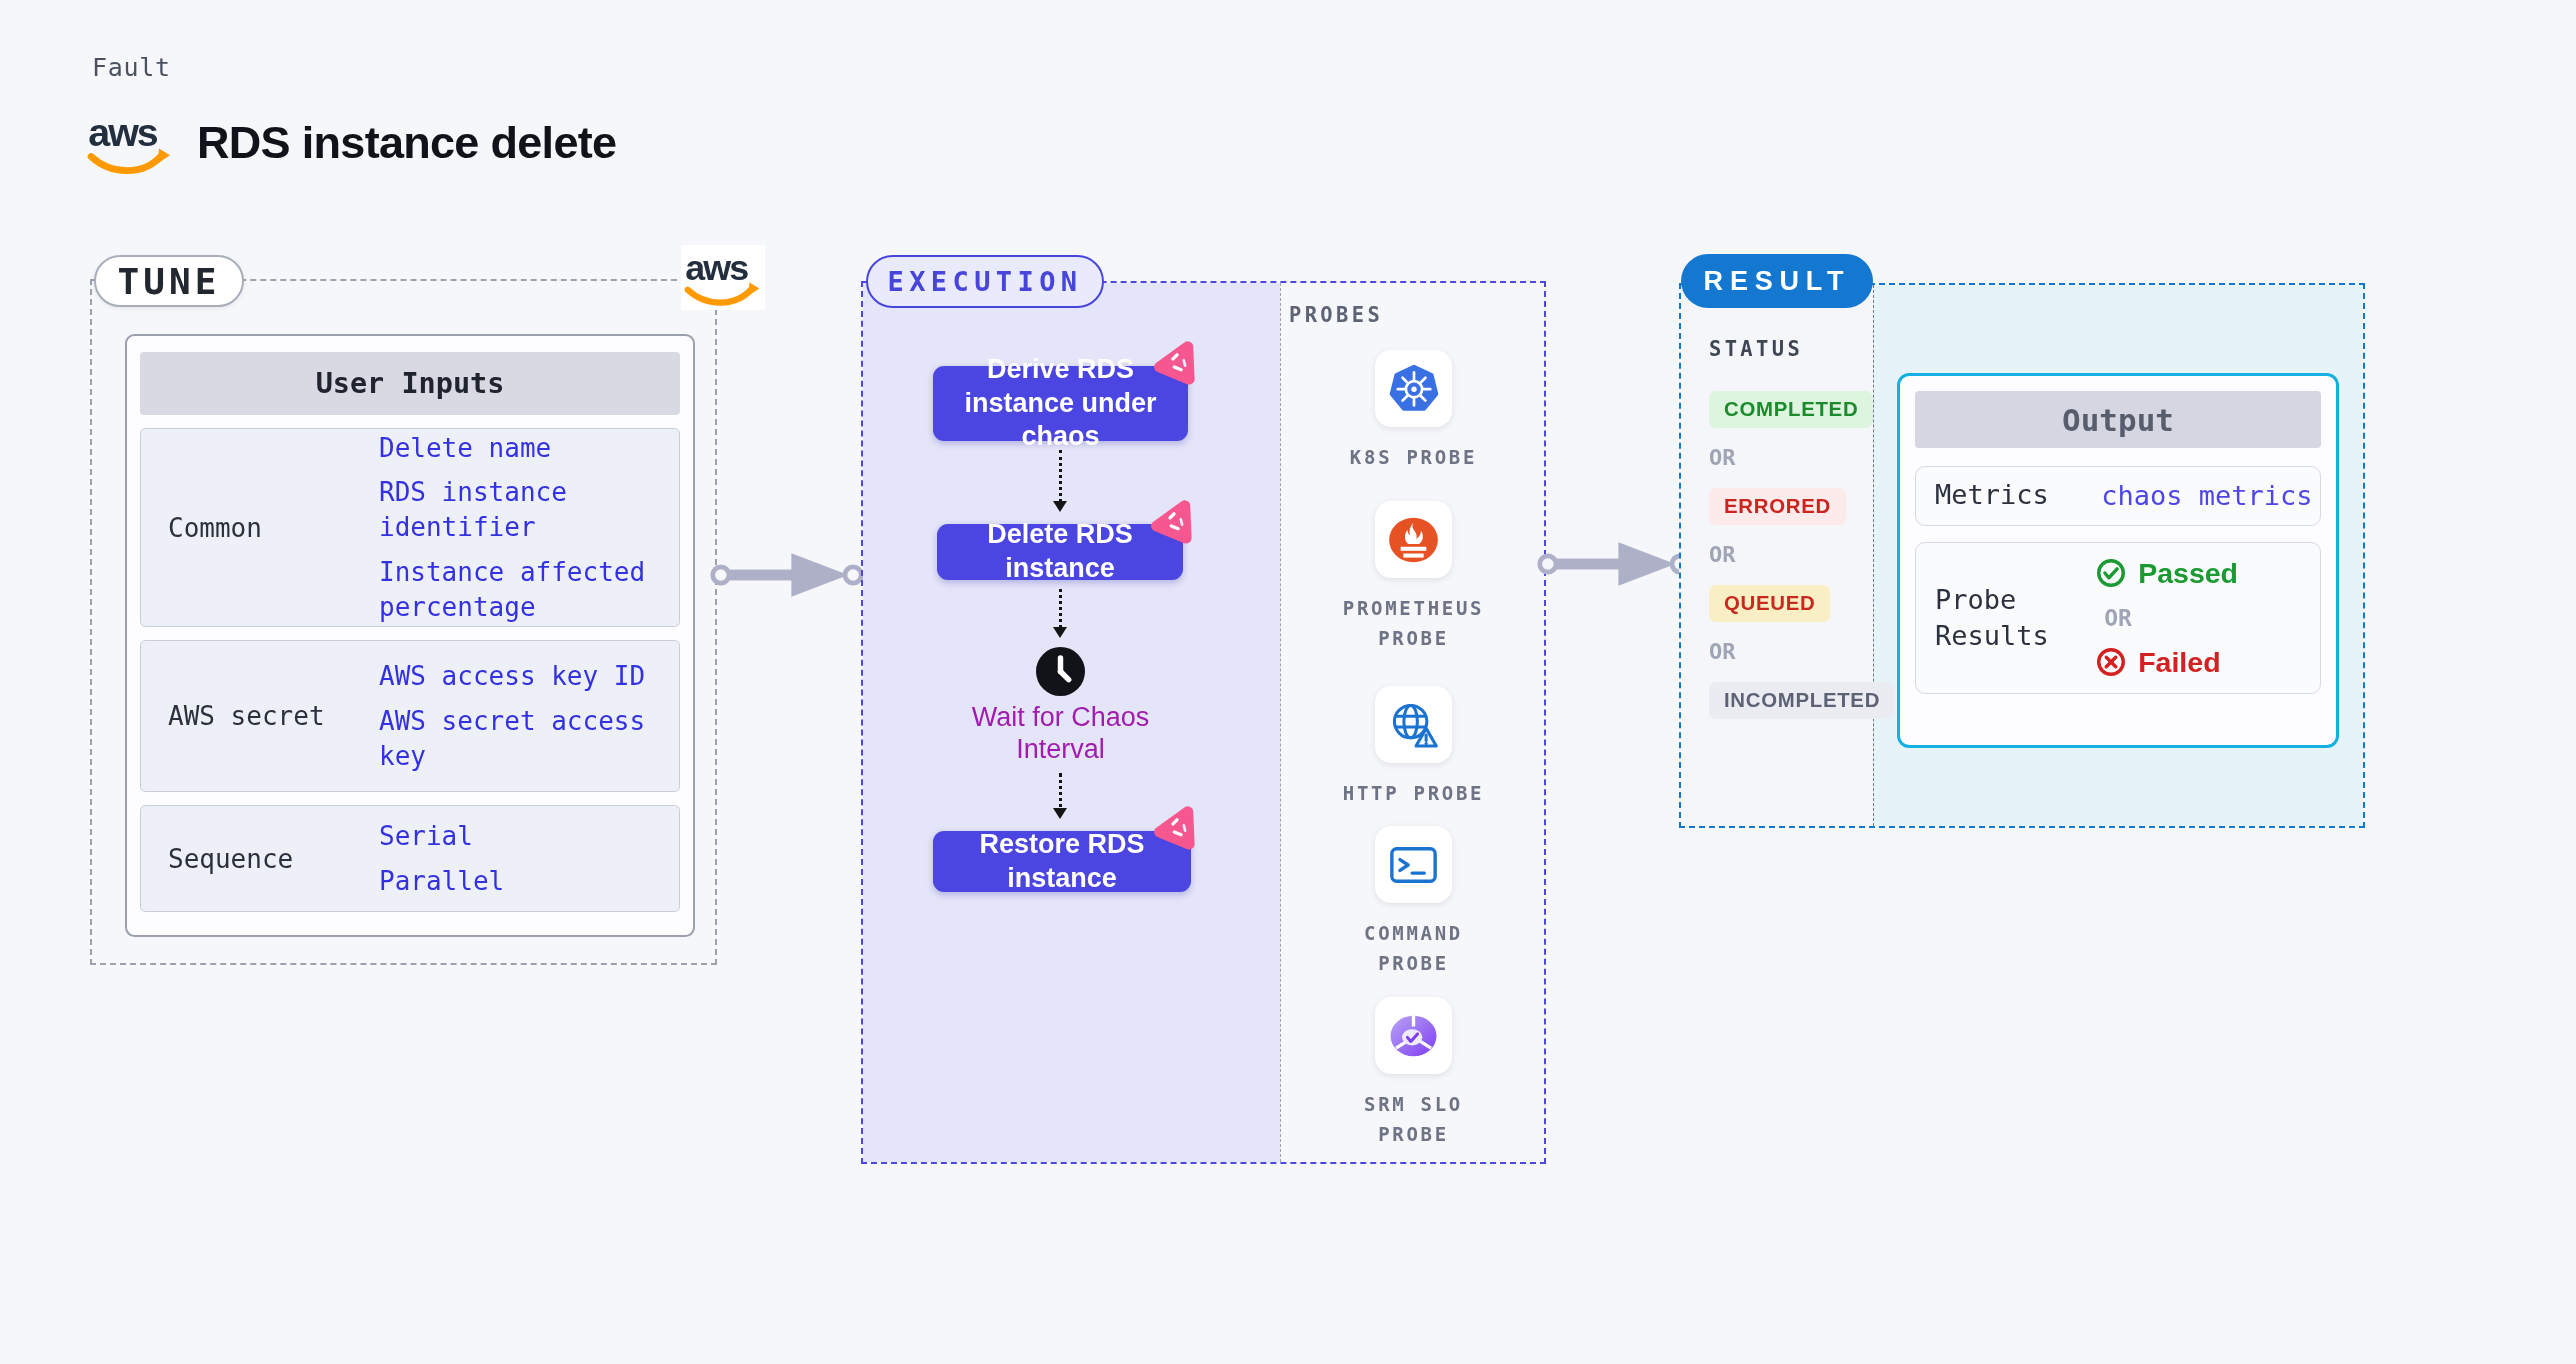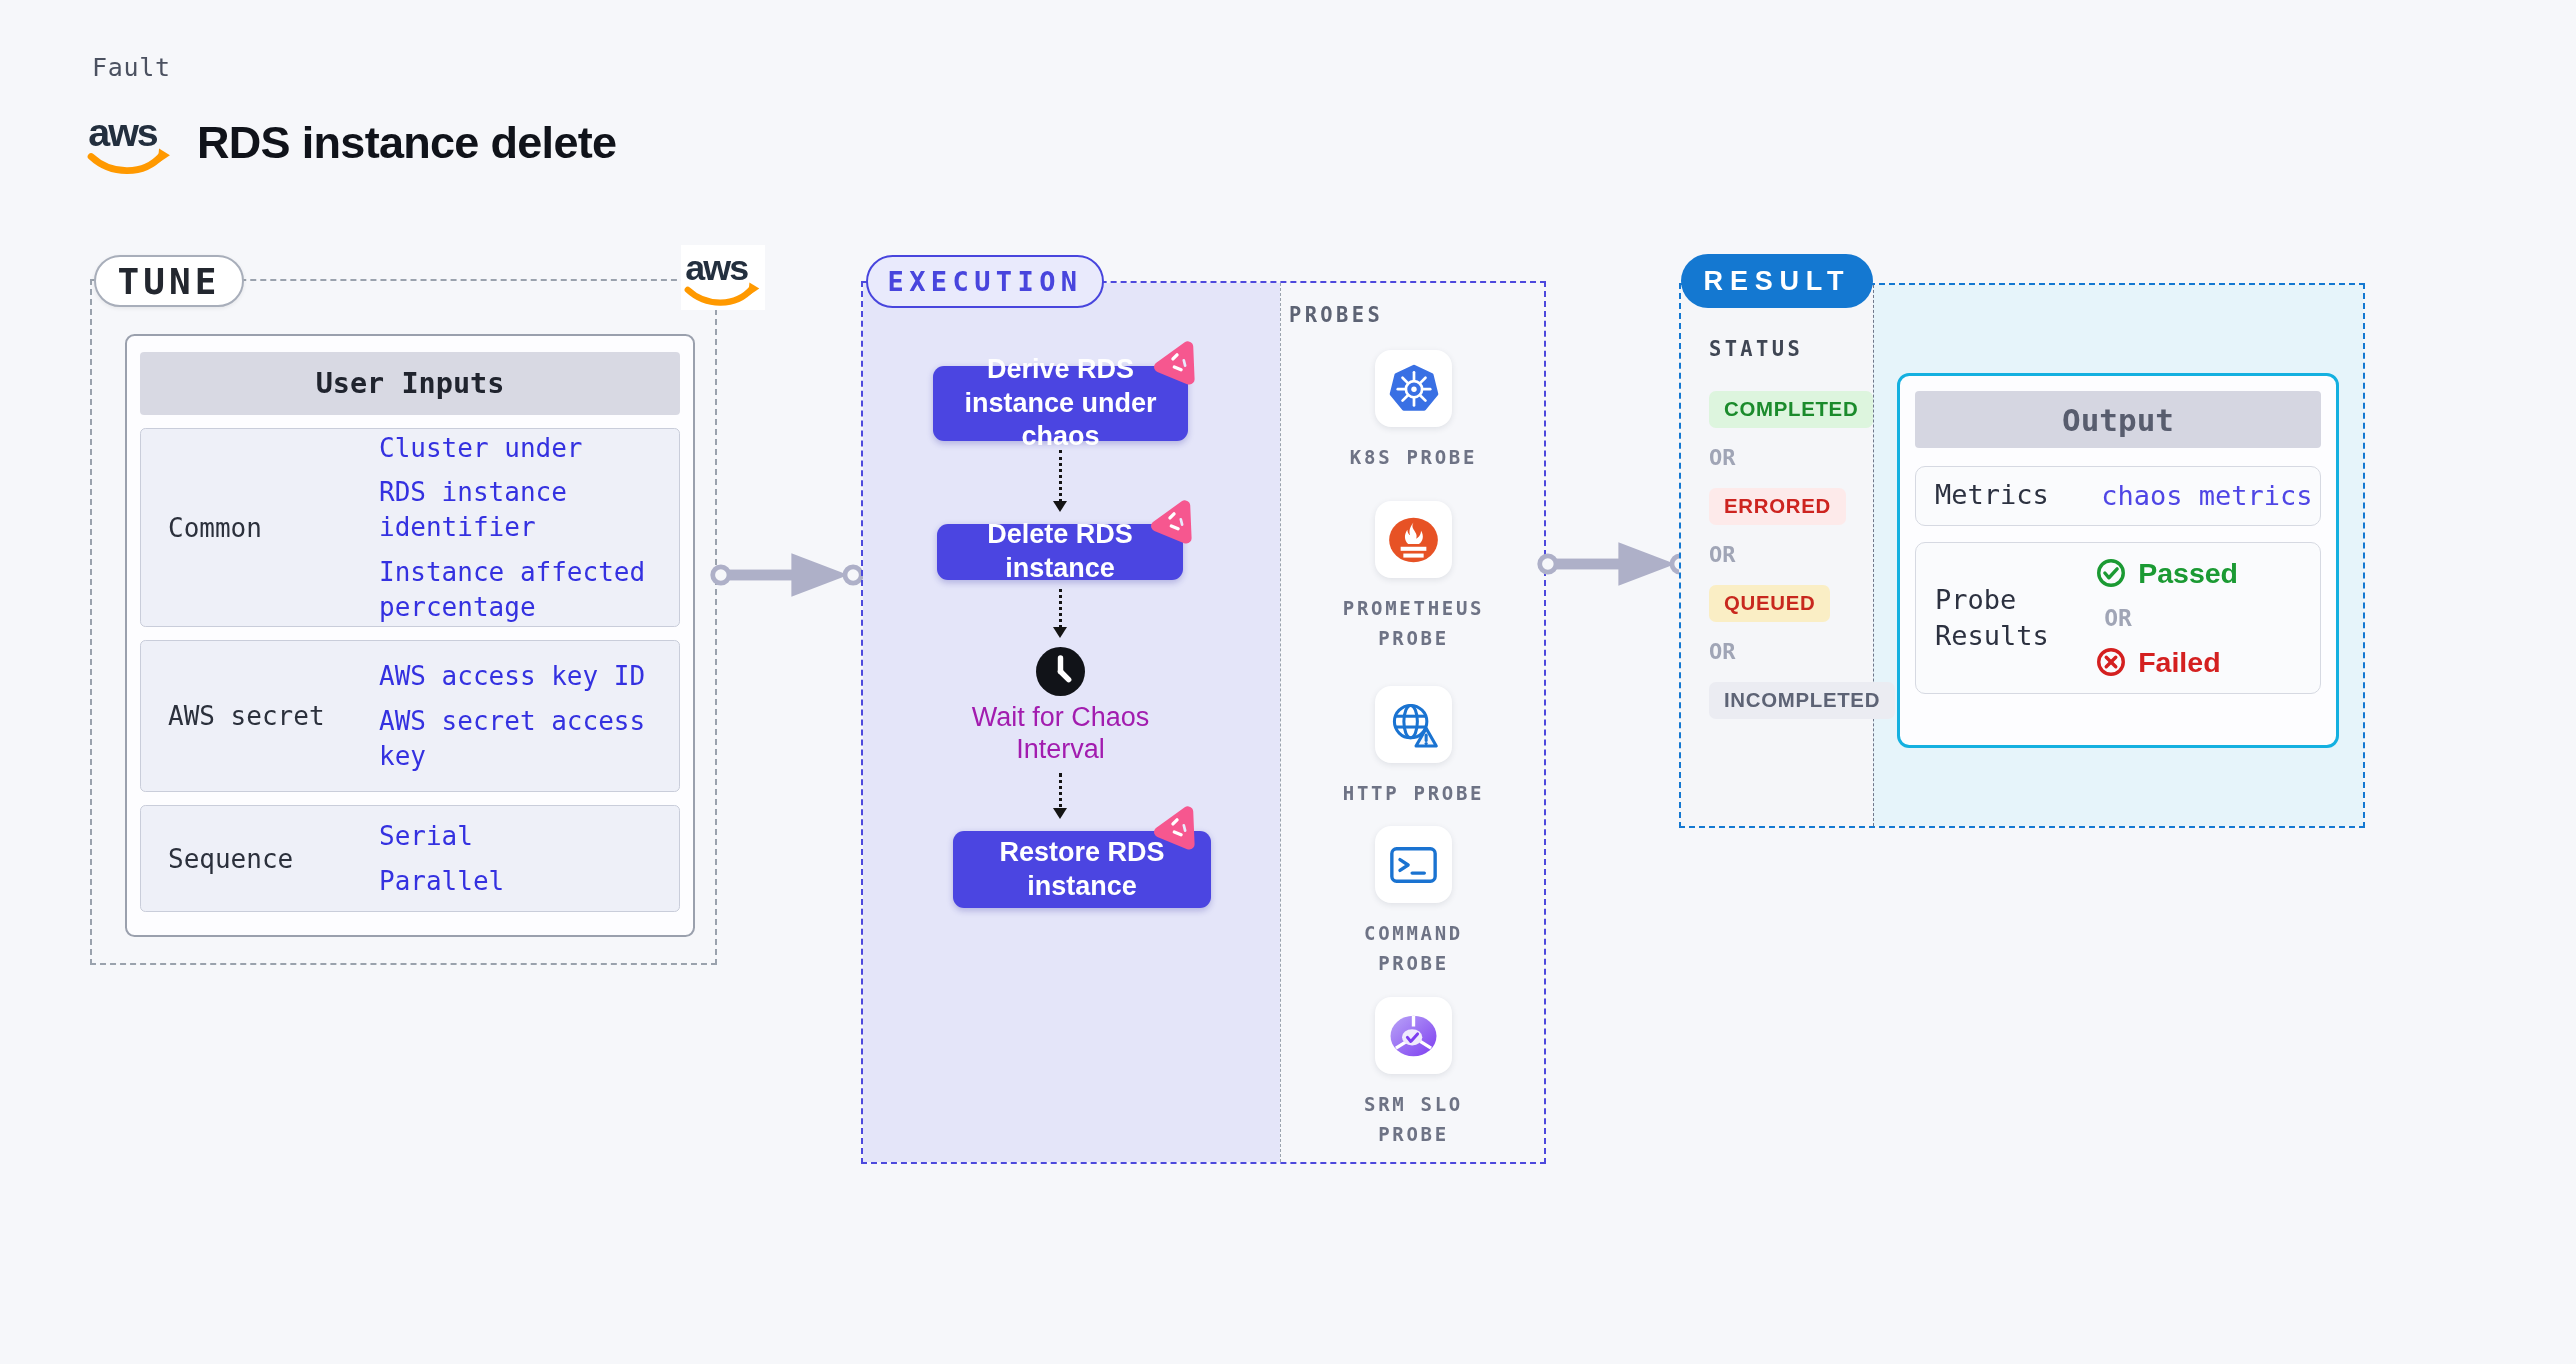--- a/index.html
+++ b/index.html
@@ -55,21 +55,21 @@
 
   
   .flow-arrow{width:156px;height:60px;}
 
   
   .step-btn{background:#4b45e1;border-radius:11px;display:flex;align-items:center;justify-content:center;
             color:#fff;font-weight:bold;font-size:27px;line-height:1.25;text-align:center;
             box-shadow:0 2.7px 6.8px rgba(40,36,160,.25);}
   .step-1{left:933px;top:366px;width:255px;height:75px;}
   .step-2{left:937px;top:524px;width:246px;height:56px;}
-  .step-3{left:953px;top:831px;width:258px;height:77px;}
+  .step-3{left:933px;top:831px;width:258px;height:61px;}
   .chaos-badge{width:50px;height:50px;pointer-events:none;}
   .chaos-1{left:1150px;top:340px;}
   .chaos-2{left:1147px;top:499px;}
   .chaos-3{left:1150px;top:805px;}
 
   .dot-connector{border-left:3.4px dotted #141414;}
   .dc-1{left:1059px;top:450px;height:58px;}
   .dc-2{left:1059px;top:589px;height:45px;}
   .dc-3{left:1059px;top:773px;height:42px;}
   .dot-connector::after{content:"";position:absolute;left:-8.8px;bottom:-11px;border:7.5px solid transparent;
@@ -224,21 +224,21 @@
       <use href="#aws-mark" x="2" y="8"></use>
     </svg>
   </div>
 
   <div class="abs ui-card">
     <div class="ui-header">User Inputs</div>
 
     <div class="ui-row" style="height:199px">
       <div class="ui-row-label">Common</div>
       <div class="ui-row-values">
-        <div class="ui-value">Cluster under</div>
+        <div class="ui-value">Delete name</div>
         <div class="ui-value">RDS instance identifier</div>
         <div class="ui-value">Instance affected percentage</div>
       </div>
     </div>
 
     <div class="ui-row" style="height:152px">
       <div class="ui-row-label">AWS secret</div>
       <div class="ui-row-values">
         <div class="ui-value">AWS access key ID</div>
         <div class="ui-value">AWS secret access key</div>

